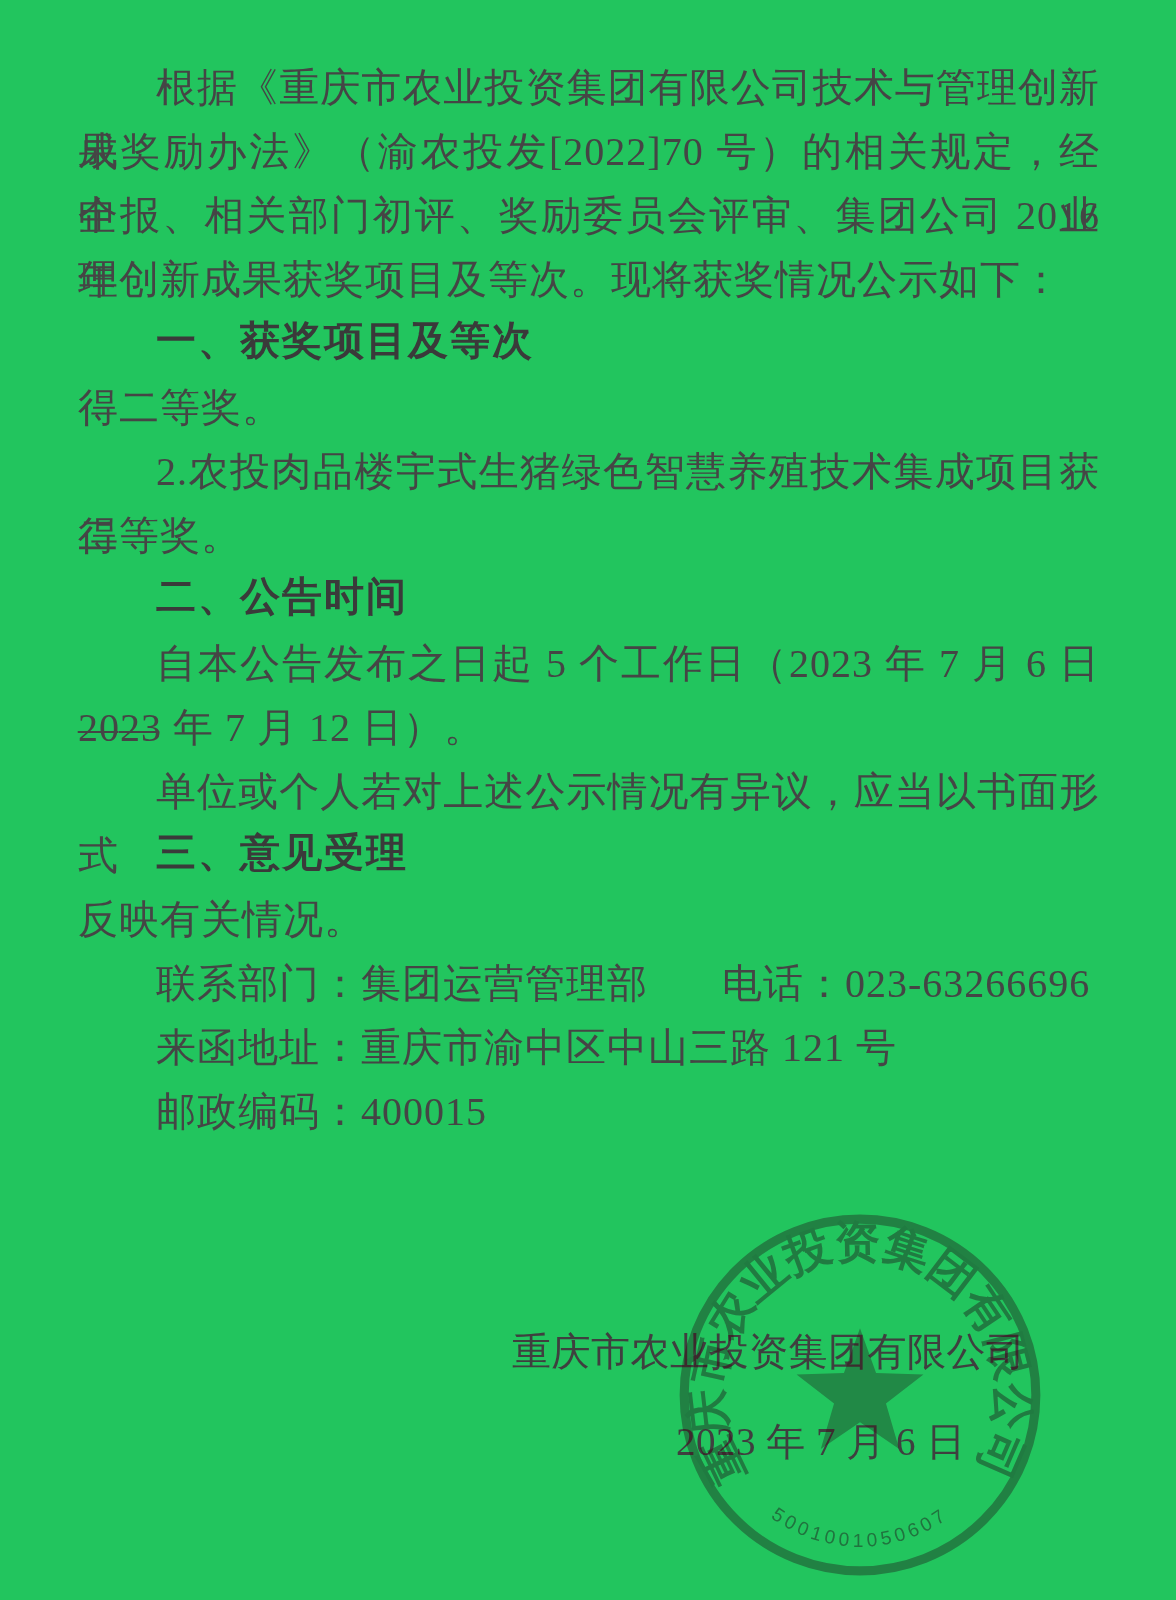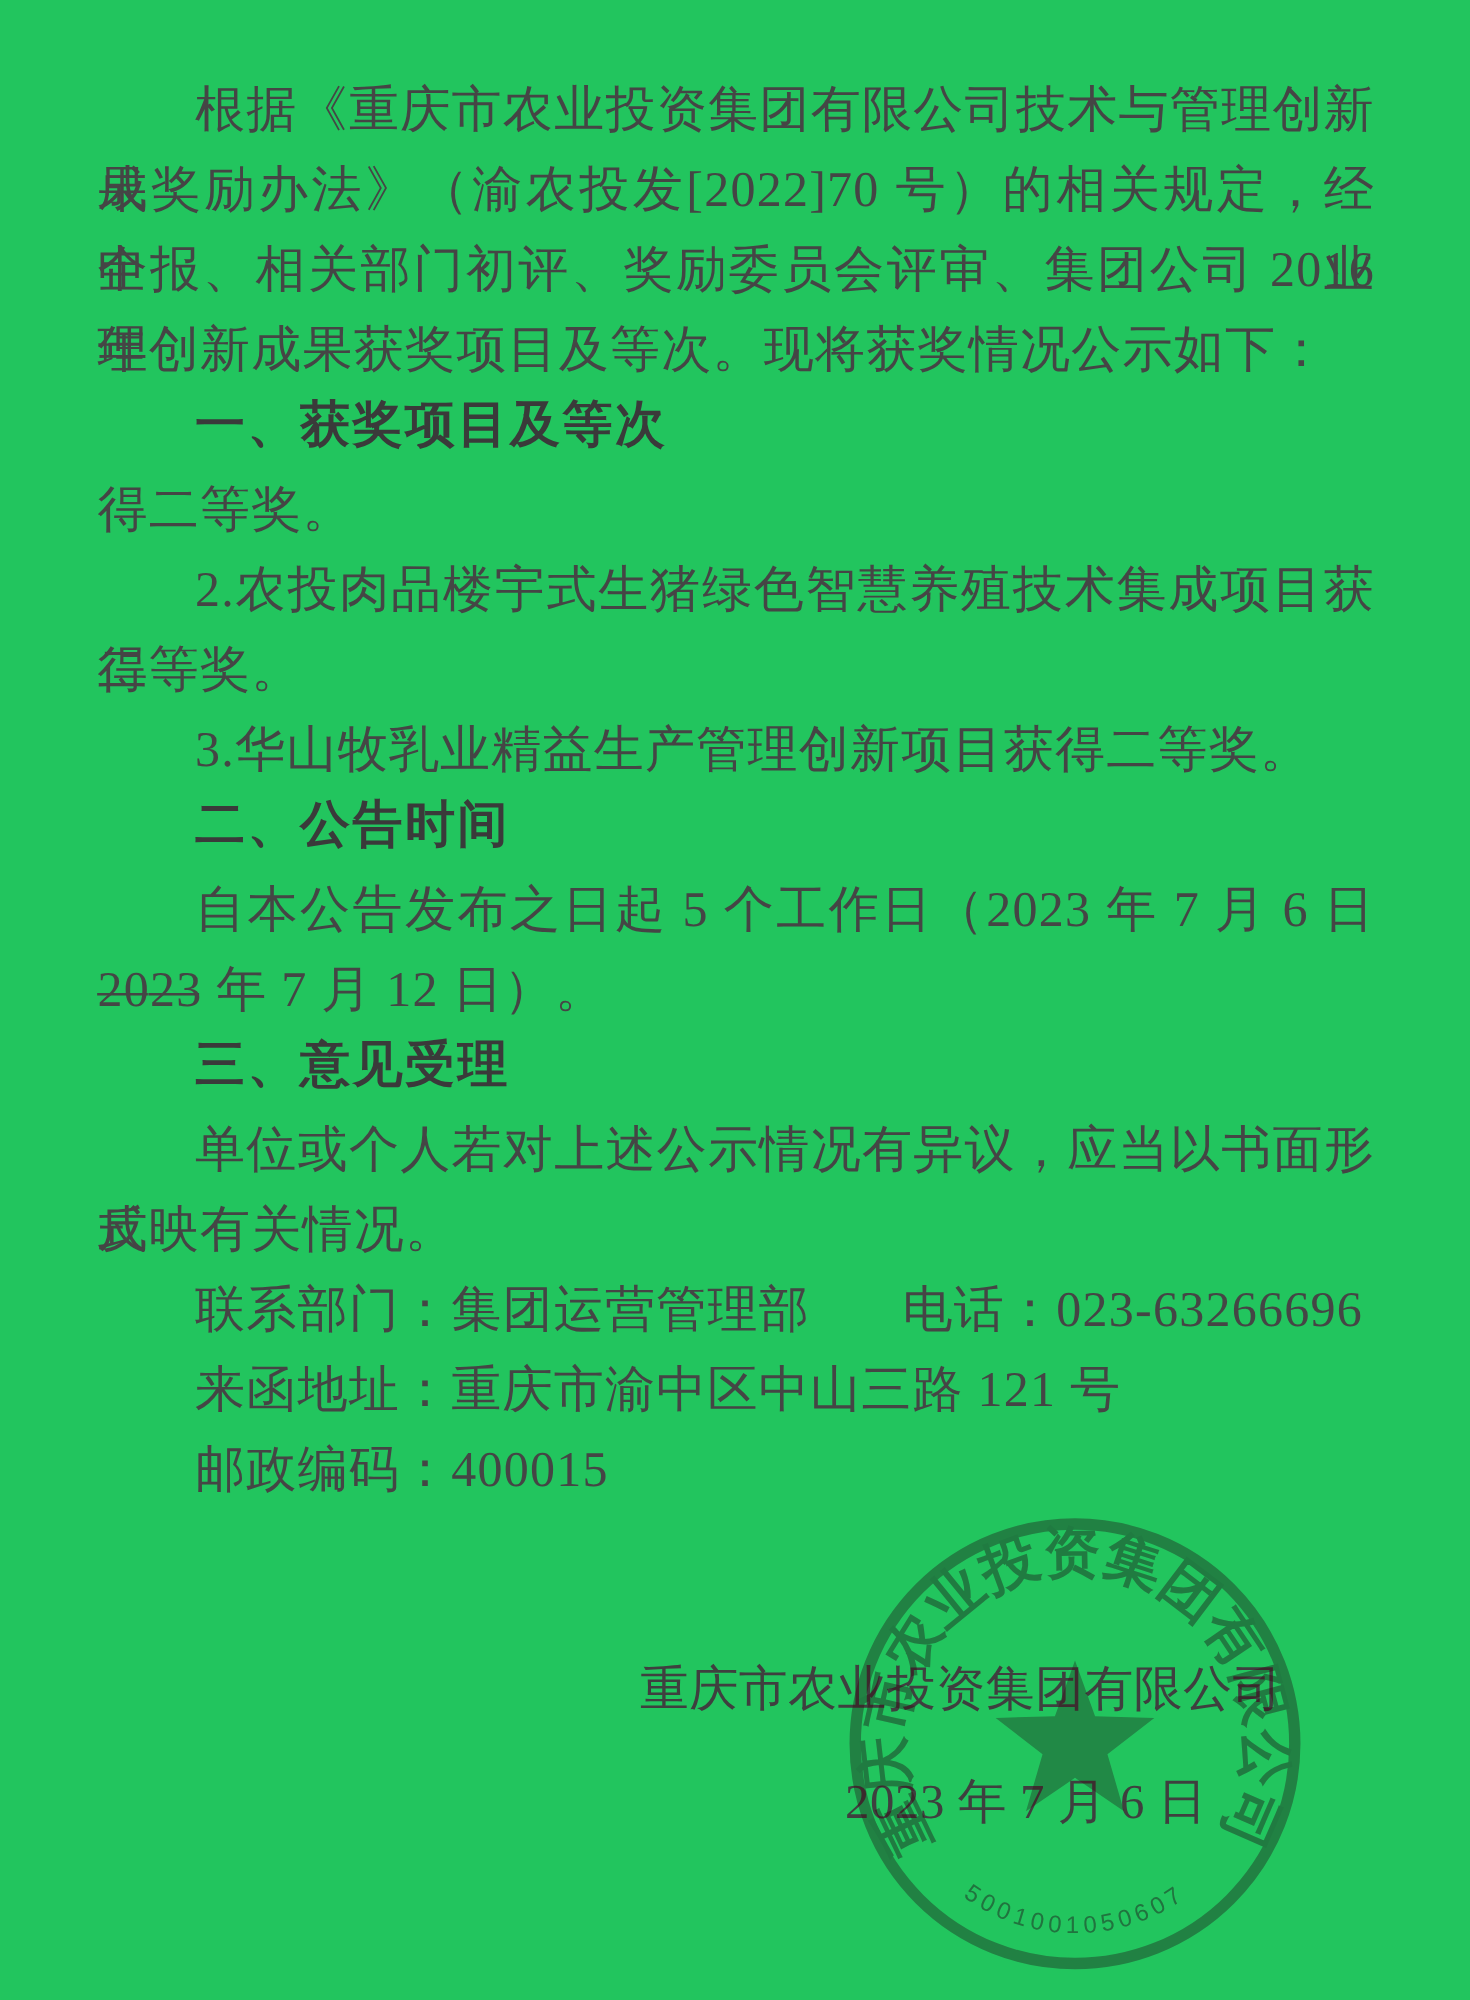--- a/index.html
+++ b/index.html
@@ -76,28 +76,27 @@
   <div class="body-text">
     <div class="ln just ind">根据《重庆市农业投资集团有限公司技术与管理创新成</div>
     <div class="ln just">果奖励办法》（渝农投发[2022]70 号）的相关规定，经企业</div>
     <div class="ln just">申报、相关部门初评、奖励委员会评审、集团公司 2016 年</div>
     <div class="ln">理创新成果获奖项目及等次。现将获奖情况公示如下：</div>
 
     <div class="ln hd ind">一、获奖项目及等次</div>
     <div class="ln">得二等奖。</div>
     <div class="ln just ind">2.农投肉品楼宇式生猪绿色智慧养殖技术集成项目获得</div>
     <div class="ln">二等奖。</div>
-    <div class="ln ind">3.华山牧乳业精益生产管理创新项目获得二等奖。</div>
 
     <div class="ln hd ind">二、公告时间</div>
     <div class="ln just ind">自本公告发布之日起 5 个工作日（2023 年 7 月 6 日——</div>
     <div class="ln">2023 年 7 月 12 日）。</div>
 
+    <div class="ln just ind">单位或个人若对上述公示情况有异议，应当以书面形式</div>
     <div class="ln hd ind">三、意见受理</div>
-    <div class="ln just ind">单位或个人若对上述公示情况有异议，应当以书面形式</div>
     <div class="ln">反映有关情况。</div>
 
     <div class="ln ind"><span>联系部门：集团运营管理部</span><span class="phone-part">电话：023-63266696</span></div>
     <div class="ln ind">来函地址：重庆市渝中区中山三路 121 号</div>
     <div class="ln ind">邮政编码：400015</div>
   </div>
 
   <div class="sig sig-company">重庆市农业投资集团有限公司</div>
   <div class="sig sig-date">2023 年 7 月 6 日</div>
 

